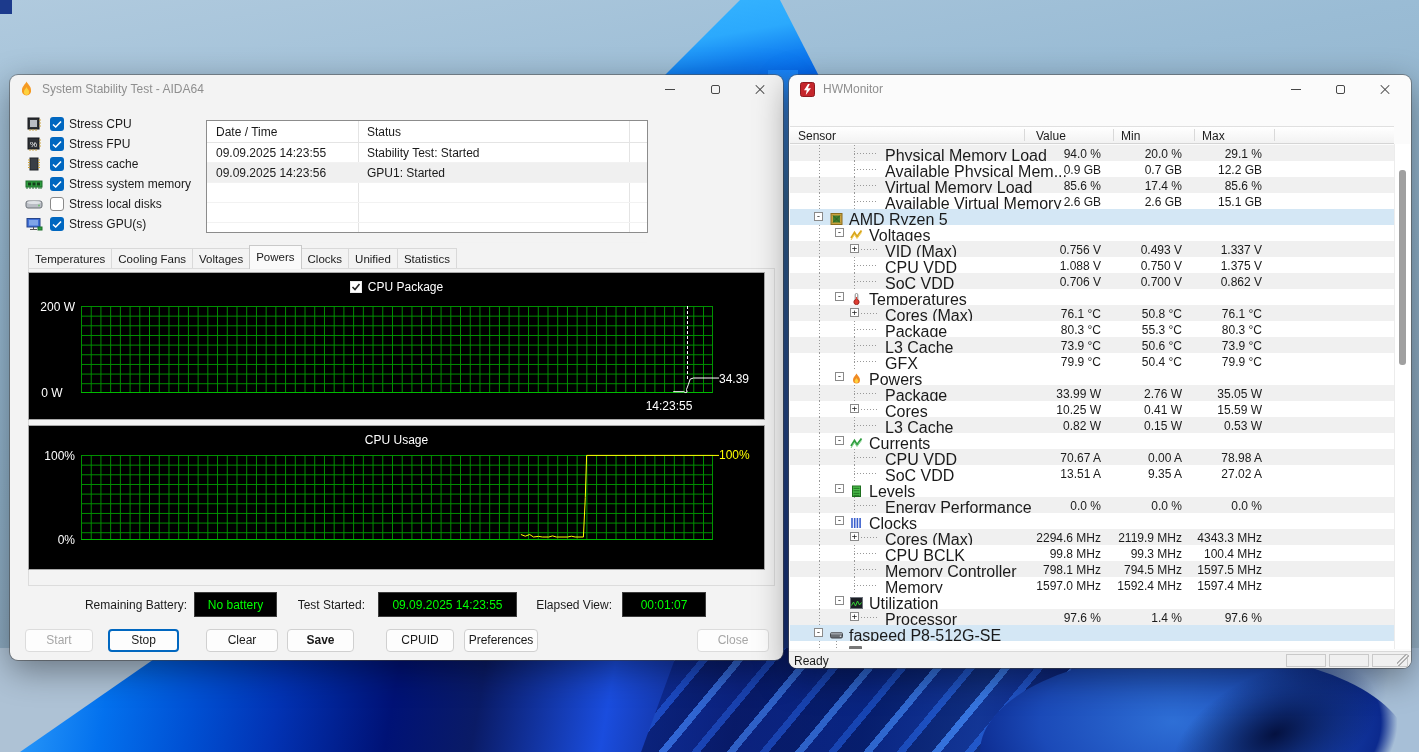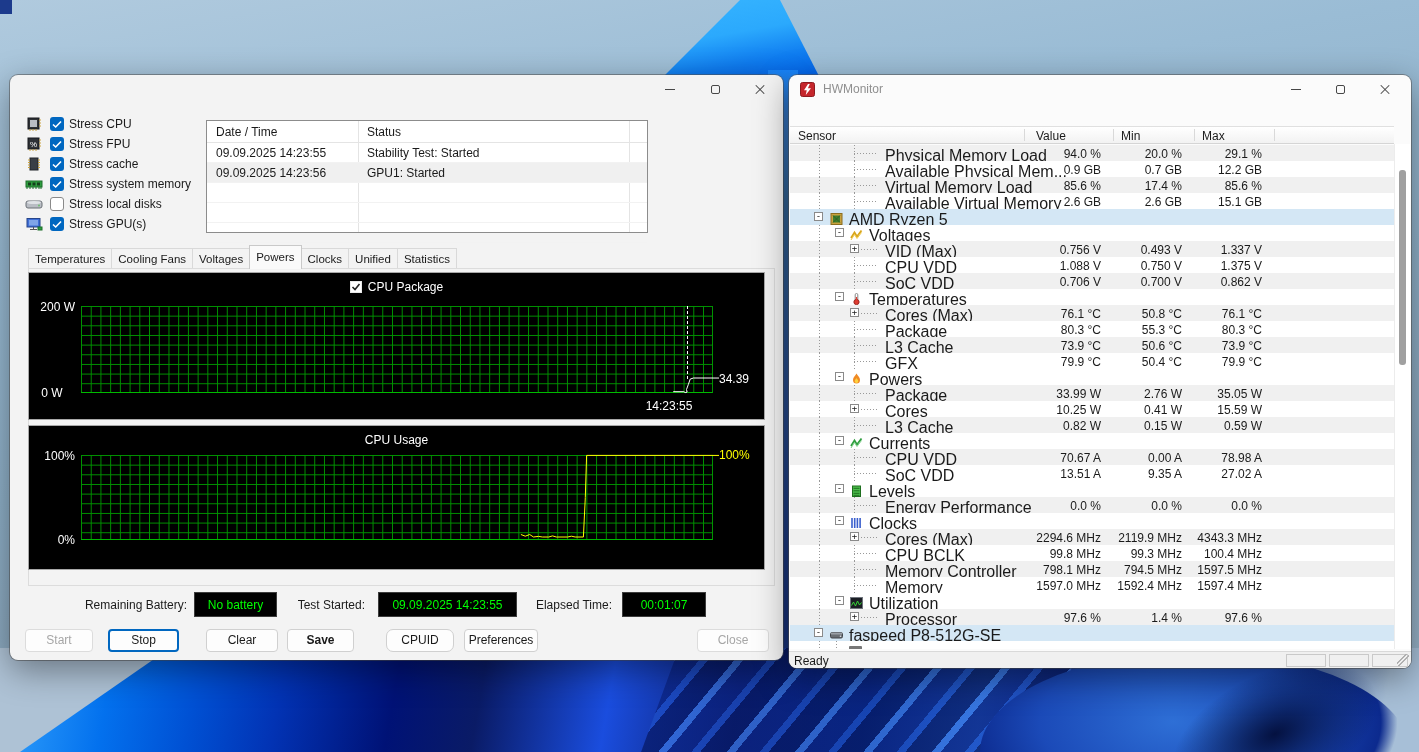--- a/index.html
+++ b/index.html
@@ -104,20 +104,27 @@
   <div class="corner"></div>
   <div class="bottom">
     <div class="bs0"></div>
     <div class="bs1"></div>
     <div class="bs2"></div>
     <div class="bs3"></div>
   </div>
 </div>
 
 <div class="win aida">
+  <div class="titlebar">
+    <svg style="margin-left:9px" width="15" height="16" viewBox="0 0 15 16">
+      <path d="M7.5,0.5 C8.5,3 12,5 12,9 a4.6,4.6 0 1,1 -9,0 C3,5.5 6.5,3 7.5,0.5" fill="#f59a23"></path>
+      <path d="M7.5,6 C8,8 10,8.6 10,10.6 a2.6,2.6 0 1,1 -5,0 C5,8.6 7,8 7.5,6" fill="#fdd23e"></path>
+    </svg>
+    <span class="title-text" style="margin-left:8px">System Stability Test - AIDA64</span>
+  </div>
   <div class="winctl" style="left:643px">
       <div class="glyph-min"></div>
     </div>
   <div class="winctl" style="left:688px">
       <div class="glyph-max"></div>
     </div>
   <div class="winctl" style="left:733px">
       <div class="glyph-x"></div>
     </div>
 
@@ -285,30 +292,30 @@
         <line x1="684" y1="29.425" x2="690" y2="29.425" stroke="#ffff00" stroke-width="1"></line>
       </svg>
     <div class="chart-lab" style="left:690px;top:22px;color:#ffff00">100%</div>
   </div>
 
   <div class="statrow">
     <div class="lbl" style="left:0;width:177px">Remaining Battery:</div>
     <div class="blackbox" style="left:184px;width:83px">No battery</div>
     <div class="lbl" style="left:240px;width:115px">Test Started:</div>
     <div class="blackbox" style="left:368px;width:139px">09.09.2025 14:23:55</div>
-    <div class="lbl" style="left:480px;width:122px">Elapsed Time:</div>
+    <div class="lbl" style="left:480px;width:122px">Elapsed View:</div>
     <div class="blackbox" style="left:612px;width:84px">00:01:07</div>
   </div>
 
   <div class="btnrow" id="btnrow">
       <div class="btn disabled" style="left: 15px; width: 68px;">Start</div>
       <div class="btn default" style="left: 98px; width: 71px;">Stop</div>
       <div class="btn" style="left: 196px; width: 72px;">Clear</div>
       <div class="btn" style="left: 277px; width: 67px; font-weight: bold;">Save</div>
-      <div class="btn" style="left: 376px; width: 68px; border-radius: 7px;">CPUID</div>
+      <div class="btn" style="left: 376px; width: 68px;">CPUID</div>
       <div class="btn" style="left: 454px; width: 74px;">Preferences</div>
       <div class="btn disabled" style="left: 687px; width: 72px;">Close</div>
     </div>
 </div>
 
 <div class="win hwm">
   <div class="titlebar">
     <svg style="margin-left:11px" width="15" height="15" viewBox="0 0 15 15">
       <rect x="0.5" y="0.5" width="14" height="14" rx="2" fill="#c5262c" stroke="#8e1b20"></rect>
       <polygon points="8,2 4,8.2 6.7,8.2 5.8,13 11,6.2 7.9,6.2 9.8,2" fill="#fff"></polygon>
@@ -492,21 +499,21 @@
         <span class="val v-min">0.41 W</span>
         <span class="val v-max">15.59 W</span>
       </div>
       <div class="hw-row gray">
         <i class="dotv" style="left:29px"></i>
         <i class="dotv" style="left:64px"></i>
         <i class="doth" style="left:64px;width:24px"></i>
         <span class="lbl" style="left:95px">L3 Cache</span>
         <span class="val v-value">0.82 W</span>
         <span class="val v-min">0.15 W</span>
-        <span class="val v-max">0.59 W</span>
+        <span class="val v-max">0.53 W</span>
       </div>
       <div class="hw-row white">
         <i class="dotv" style="left:29px"></i>
         <span class="pm" style="left:45px">-</span>
         <span class="tic" style="left:60px"><svg width="13" height="12" viewBox="0 0 13 12">
             <polyline points="1,9 4.5,3.5 7,7.5 11.5,1.5" fill="none" stroke="#2f9e3f" stroke-width="1.8"></polyline>
             <polyline points="1,11 4.5,5.5 7,9.5 11.5,3.5" fill="none" stroke="#7fd08a" stroke-width="1"></polyline>
           </svg></span>
         <span class="lbl" style="left:79px">Currents</span>
       </div>

